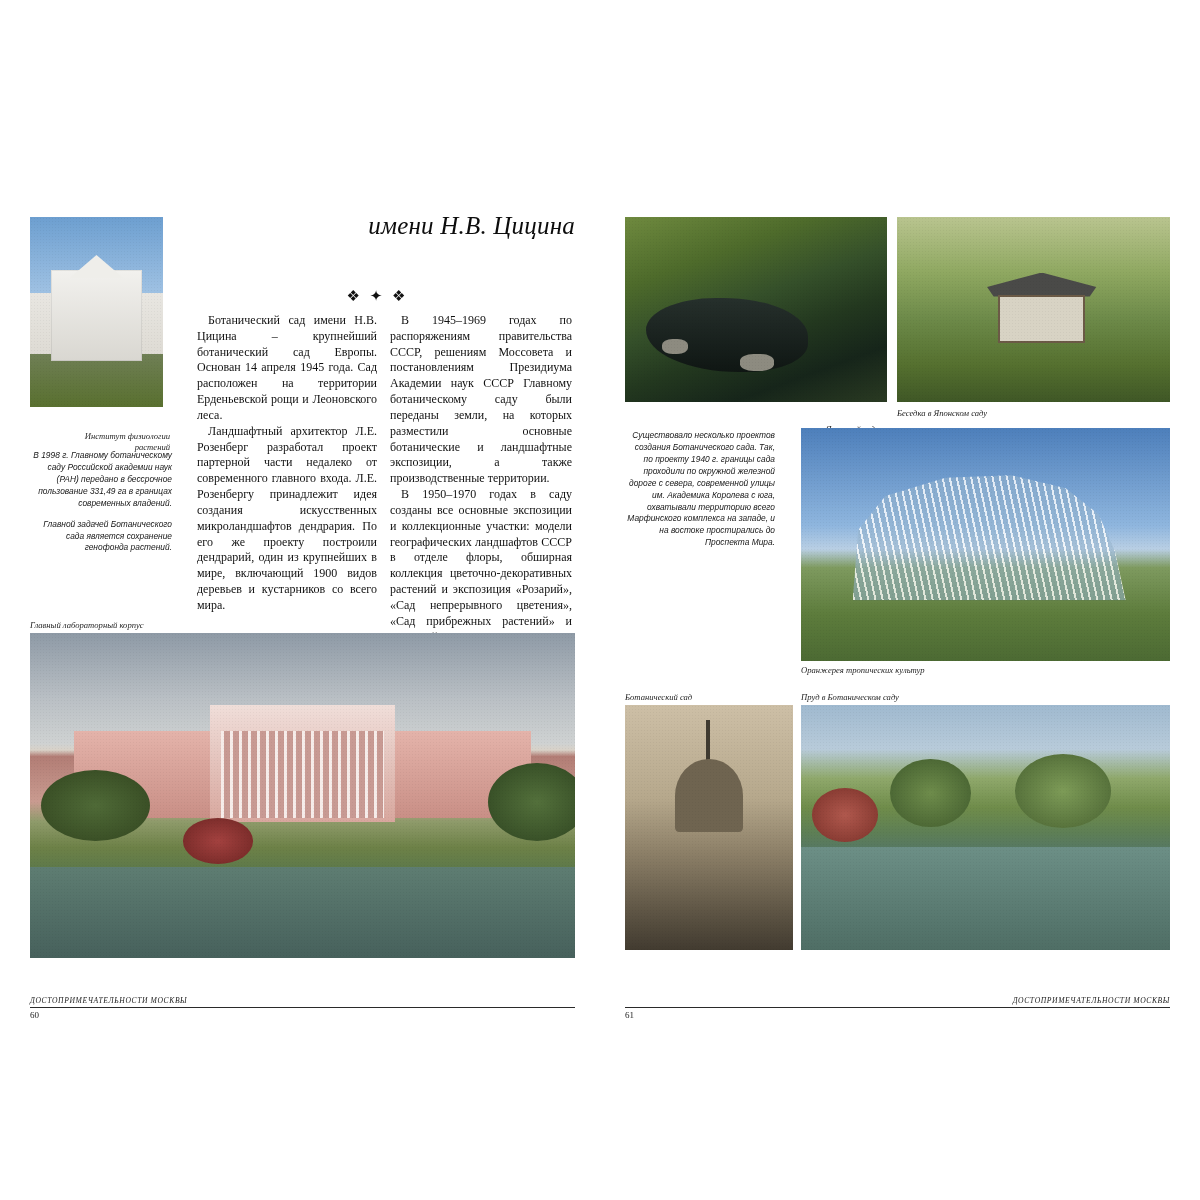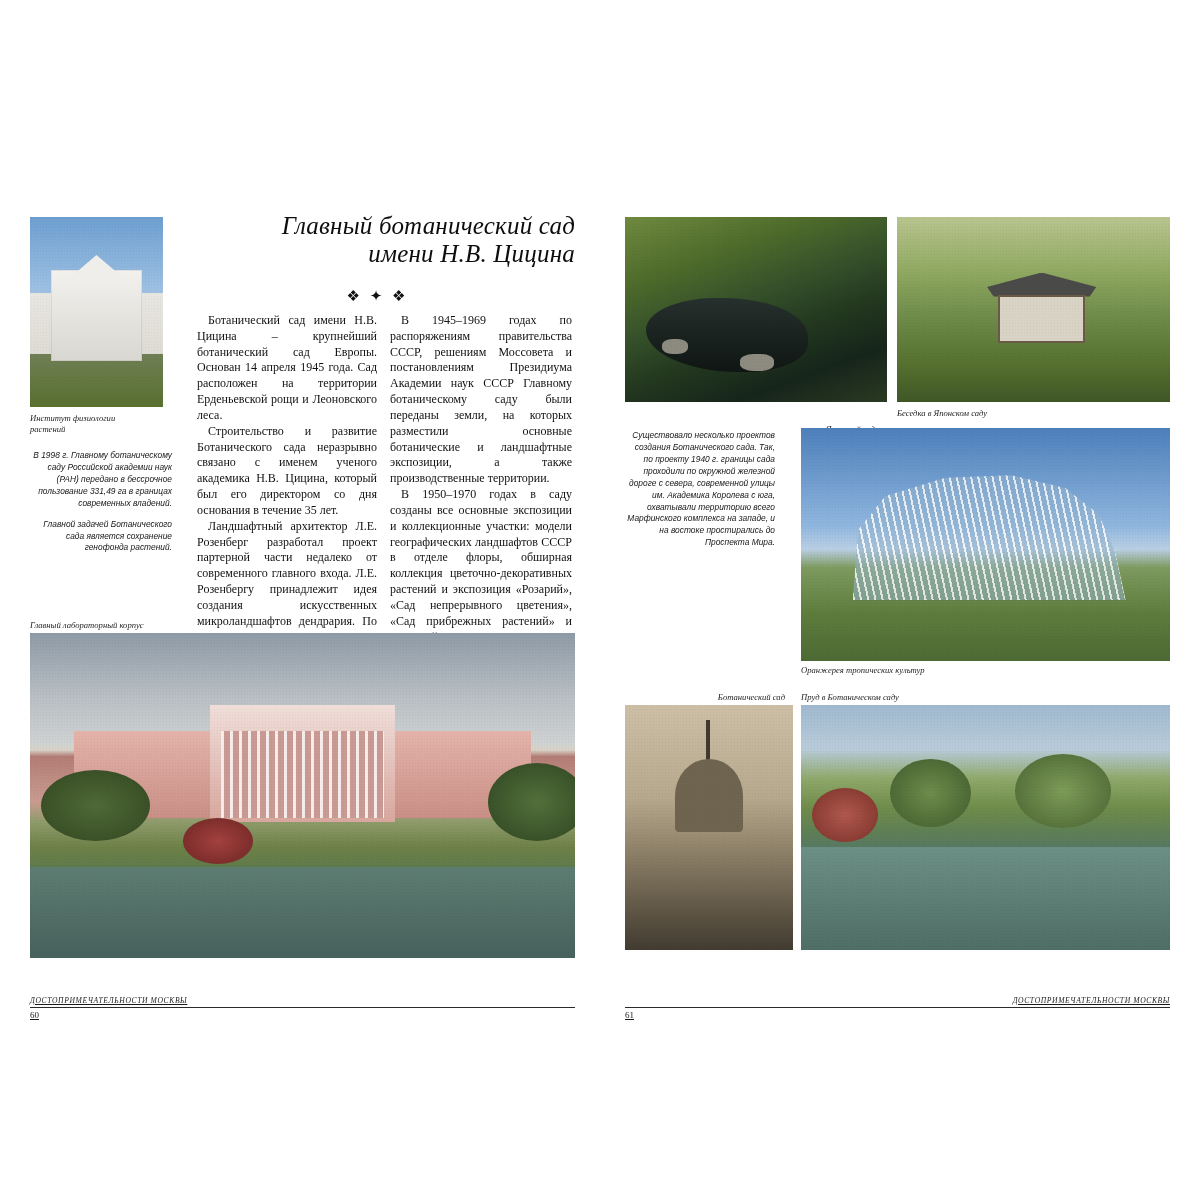--- a/index.html
+++ b/index.html
@@ -14,21 +14,21 @@
   .photo{position:absolute;overflow:hidden;background:#cfcfcf;}
   .cap{font-family:"Liberation Serif",serif;font-style:italic;font-size:8.6px;line-height:1.25;color:#1d1d1d;}
   .body-col{font-size:12px;line-height:1.32;text-align:justify;color:#111;}
   .body-col p{margin:0;text-indent:11px;}
   .side-note{font-family:"Liberation Sans",sans-serif;font-size:8.4px;line-height:1.42;font-style:italic;color:#161616;}
   .side-note p{margin:0 0 9px 0;text-align:right;}
 
   .title{font-family:"Liberation Serif",serif;font-style:italic;font-size:25px;line-height:1.12;text-align:right;color:#0d0d0d;letter-spacing:.2px;}
   .ornament{text-align:center;font-size:15px;color:#111;letter-spacing:3px;margin-top:7px;}
 
-  .footer{position:absolute;bottom:0;width:100%;text-decoration:underline;}
+  .footer{position:absolute;bottom:0;width:100%;}
   .rule{height:1px;background:#2a2a2a;width:100%;}
   .foot-row{display:flex;align-items:flex-end;justify-content:space-between;margin-top:3px;}
   .foot-txt{font-family:"Liberation Serif",serif;font-style:italic;font-size:7.6px;letter-spacing:.6px;color:#1a1a1a;text-transform:uppercase;}
   .folio{font-family:"Liberation Serif",serif;font-size:9px;color:#1a1a1a;}
 
   
   .ph-institute{background:
      linear-gradient(#6d9fd0,#9dc0e2 38%,#9dc0e2 40%,#e8e6e1 40%,#dedbd4 72%,#6f7f55 72%,#59702f 100%);}
   .ph-institute:after{content:"";position:absolute;left:16%;top:28%;width:68%;height:48%;
      background:linear-gradient(#f2f1ee,#d9d7d1);box-shadow:inset 0 0 0 1px rgba(0,0,0,.07);}
@@ -78,37 +78,35 @@
 </head>
 <body>
 
 <div class="spread">
 
   <div class="page page-left">
 
     <div class="photo ph-institute" style="left:0;top:17px;width:133px;height:190px;">
       <div class="noise"></div>
     </div>
-    <div class="cap" style="position:absolute;left:0;top:213px;width:140px;white-space:pre-line;">Институт физиологии
+    <div class="cap" style="position:absolute;left:0;top:231px;width:140px;white-space:pre-line;text-align:right;">Институт физиологии
 растений</div>
 
     <div class="side-note" style="position:absolute;left:0;top:250px;width:142px;">
       <p>В 1998 г. Главному ботаническому саду Российской академии наук (РАН) передано в бессрочное пользование 331,49 га в границах современных владений.</p>
       <p>Главной задачей Ботанического сада является сохранение генофонда растений.</p>
     </div>
 
     <div class="title" style="position:absolute;left:150px;top:12px;width:395px;">
-      <div>Главный ботанический сад</div>
       <div>имени Н.В. Цицина</div>
     </div>
     <div class="ornament" style="position:absolute;left:150px;top:80px;width:395px;">❖ ✦ ❖</div>
 
     <div class="body-col" style="position:absolute;left:167px;top:113px;width:180px;">
       <p>Ботанический сад имени Н.В. Цицина – крупнейший ботанический сад Европы. Основан 14 апреля 1945 года. Сад расположен на территории Ерденьевской рощи и Леоновского леса.</p>
-      <p>Строительство и развитие Ботанического сада неразрывно связано с именем ученого академика Н.В. Цицина, который был его директором со дня основания в течение 35 лет.</p>
       <p>Ландшафтный архитектор Л.Е. Розенберг разработал проект партерной части недалеко от современного главного входа. Л.Е. Розенбергу принадлежит идея создания искусственных микроландшафтов дендрария. По его же проекту построили дендрарий, один из крупнейших в мире, включающий 1900 видов деревьев и кустарников со всего мира.</p>
     </div>
     <div class="body-col" style="position:absolute;left:360px;top:113px;width:182px;">
       <p>В 1945–1969 годах по распоряжениям правительства СССР, решениям Моссовета и постановлениям Президиума Академии наук СССР Главному ботаническому саду были переданы земли, на которых разместили основные ботанические и ландшафтные экспозиции, а также производственные территории.</p>
       <p>В 1950–1970 годах в саду созданы все основные экспозиции и коллекционные участки: модели географических ландшафтов СССР в отделе флоры, обширная коллекция цветочно-декоративных растений и экспозиция «Розарий», «Сад непрерывного цветения», «Сад прибрежных растений» и «Теневой сад».</p>
       <p>В 1991 году Ботаническому саду присвоено имя русского академика Н.В. Цицина.</p>
     </div>
 
     <div class="cap" style="position:absolute;left:0;top:420px;width:400px;font-family:Liberation Serif, serif;">Главный лабораторный корпус</div>
     <div class="photo ph-lab" style="left:0;top:433px;width:545px;height:325px;">
@@ -151,21 +149,21 @@
     <div class="side-note" style="position:absolute;left:0;top:230px;width:150px;">
       <p>Существовало несколько проектов создания Ботанического сада. Так, по проекту 1940 г. границы сада проходили по окружной железной дороге с севера, современной улицы им. Академика Королева с юга, охватывали территорию всего Марфинского комплекса на западе, и на востоке простирались до Проспекта Мира.</p>
     </div>
 
     <div class="photo ph-orang" style="left:176px;top:228px;width:369px;height:233px;">
       <div class="glass"></div>
       <div class="noise"></div>
     </div>
     <div class="cap" style="position:absolute;left:176px;top:465px;width:340px;">Оранжерея тропических культур</div>
 
-    <div class="cap" style="position:absolute;left:0;top:492px;width:160px;text-align:right;">Ботанический сад</div>
+    <div class="cap" style="position:absolute;left:0;top:492px;width:160px;">Ботанический сад</div>
     <div class="photo ph-sepia" style="left:0;top:505px;width:168px;height:245px;">
       <div class="spire"></div>
       <div class="dome"></div>
       <div class="noise"></div>
     </div>
 
     <div class="cap" style="position:absolute;left:176px;top:492px;width:300px;">Пруд в Ботаническом саду</div>
     <div class="photo ph-pond" style="left:176px;top:505px;width:369px;height:245px;">
       <div class="tr" style="left:3%;top:34%;width:18%;height:22%;background:radial-gradient(#b0584d,#7a3129);"></div>
       <div class="tr" style="left:24%;top:22%;width:22%;height:28%;background:radial-gradient(#6e8c4b,#3f5a2c);"></div>

